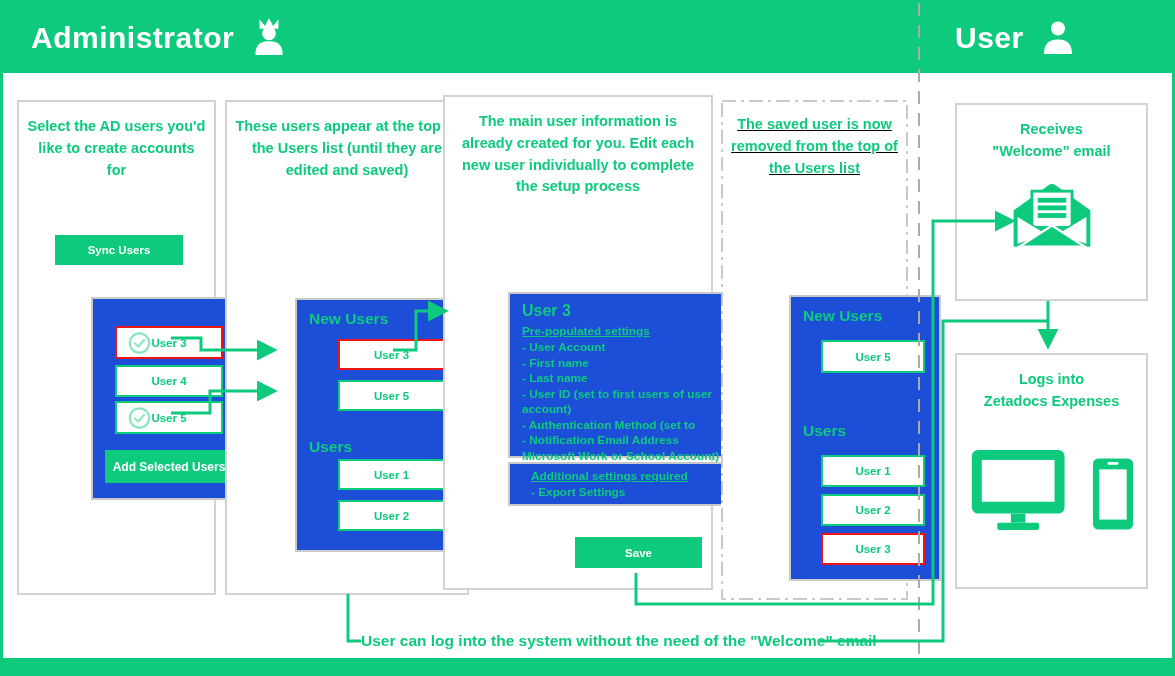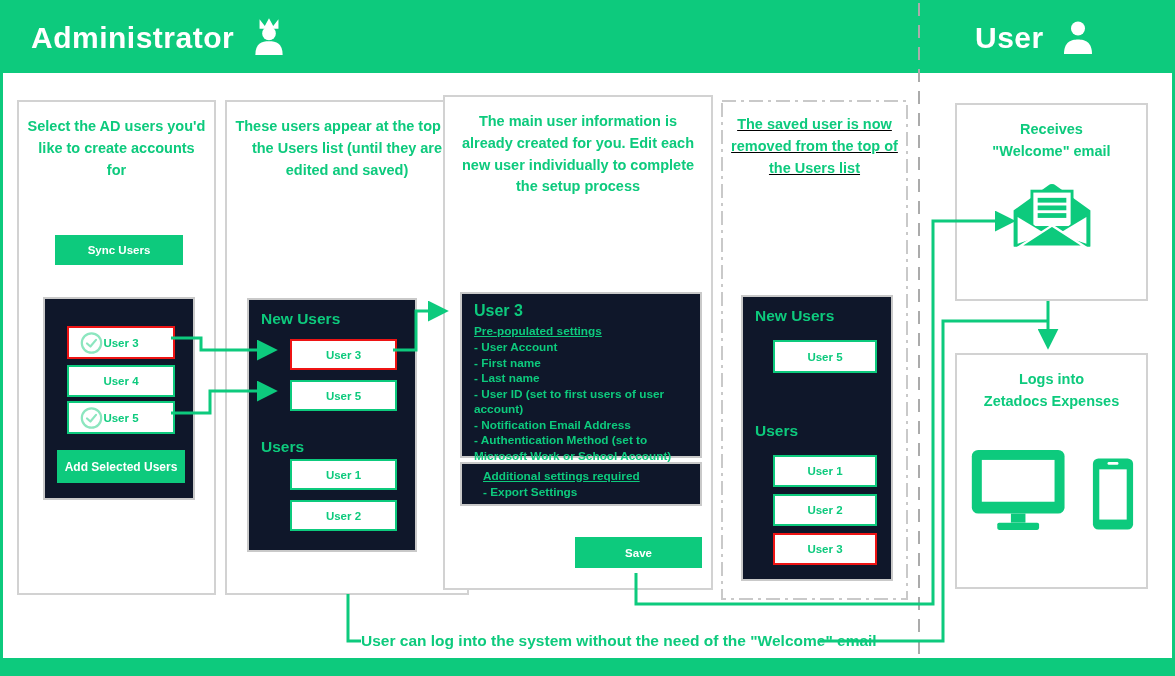--- a/index.html
+++ b/index.html
@@ -18,21 +18,21 @@
   .header-group{position:absolute;top:0;height:70px;display:flex;align-items:center;gap:14px;}
   .header-title{color:#fff;font-size:30px;font-weight:bold;letter-spacing:.5px;}
   .footer-bar{position:absolute;bottom:0;left:0;width:100%;height:15px;background:var(--green);}
 
   .divider{position:absolute;left:915px;top:0;width:2px;height:676px;
     background:repeating-linear-gradient(180deg,var(--divider) 0 13px,transparent 13px 22px);}
 
   .panel{position:absolute;background:#fff;border:2px solid var(--gray);}
   .panel.no-border{border:none;}
   .panel-title{color:var(--green);font-weight:bold;font-size:14.5px;line-height:1.5;text-align:center;padding:14px 8px 0;}
-  .gray-box{position:absolute;border:2px solid var(--gray2);background:#0f172a;}
+  .gray-box{position:absolute;border:2px solid var(--gray2);background:#1d4ed8;margin-left:48px;}
 
   .user-box{position:absolute;height:33px;border:2px solid var(--green);background:#fff;display:flex;align-items:center;justify-content:center;}
   .user-box.red{border-color:var(--red);}
   .user-box .ulabel{color:var(--green);font-size:11.5px;font-weight:bold;}
   .check{position:absolute;left:11px;top:50%;transform:translateY(-50%);width:23px;height:23px;}
 
   .btn{position:absolute;background:var(--green);color:#fff;font-size:11.5px;font-weight:bold;display:flex;align-items:center;justify-content:center;cursor:pointer;}
 
   .section-heading{position:absolute;color:var(--green);font-size:15.5px;font-weight:bold;}
 
@@ -56,21 +56,21 @@
     <div class="header-group" style="left:28px;">
       <span class="header-title">Administrator</span>
       <span>
         <svg width="42" height="42" viewBox="0 0 40 40">
           <path d="M11,4 L16,10.5 L20,3 L24,10.5 L29,4 L29,13 L11,13 Z" fill="#fff"></path>
           <circle cx="20" cy="17.5" r="6.5" fill="#fff"></circle>
           <path d="M7,38 C7,27 13,25 20,25 C27,25 33,27 33,38 Z" fill="#fff"></path>
         </svg>
       </span>
     </div>
-    <div class="header-group" style="left:952px;margin-left:20px;">
+    <div class="header-group" style="left:952px;">
       <span class="header-title">User</span>
       <span>
         <svg width="40" height="40" viewBox="0 0 40 40">
           <circle cx="20" cy="12.5" r="7" fill="#fff"></circle>
           <path d="M6,38 C6,26 13,23.5 20,23.5 C27,23.5 34,26 34,38 Z" fill="#fff"></path>
         </svg>
       </span>
     </div>
   </div>
 
@@ -125,22 +125,22 @@
 
   <div class="panel" style="left:440px;top:92px;width:270px;height:495px;">
     <div class="panel-title">The main user information is already created for you. Edit each new user individually to complete the setup process</div>
     <div class="gray-box" style="left:15px;top:195px;width:242px;height:166px;padding:8px 12px;">
       <div class="detail-heading">User 3</div>
       <div class="detail-sub">Pre-populated settings</div>
       <div class="detail-item">- User Account</div>
       <div class="detail-item">- First name</div>
       <div class="detail-item">- Last name</div>
       <div class="detail-item">- User ID (set to first users of user account)</div>
+      <div class="detail-item">- Authentication Method (set to</div>
       <div class="detail-item">- Notification Email Address</div>
-      <div class="detail-item">- Authentication Method (set to</div>
       <div class="detail-item">Microsoft Work or School Account)</div>
       <div class="detail-item">- Role (set to Submitter)</div>
     </div>
     <div class="gray-box" style="left:15px;top:365px;width:242px;height:44px;padding:5px 21px;">
       <div class="detail-sub">Additional settings required</div>
       <div class="detail-item">- Export Settings</div>
     </div>
     <div class="btn" style="left:130px;top:440px;width:127px;height:31px;">Save</div>
   </div>
 

